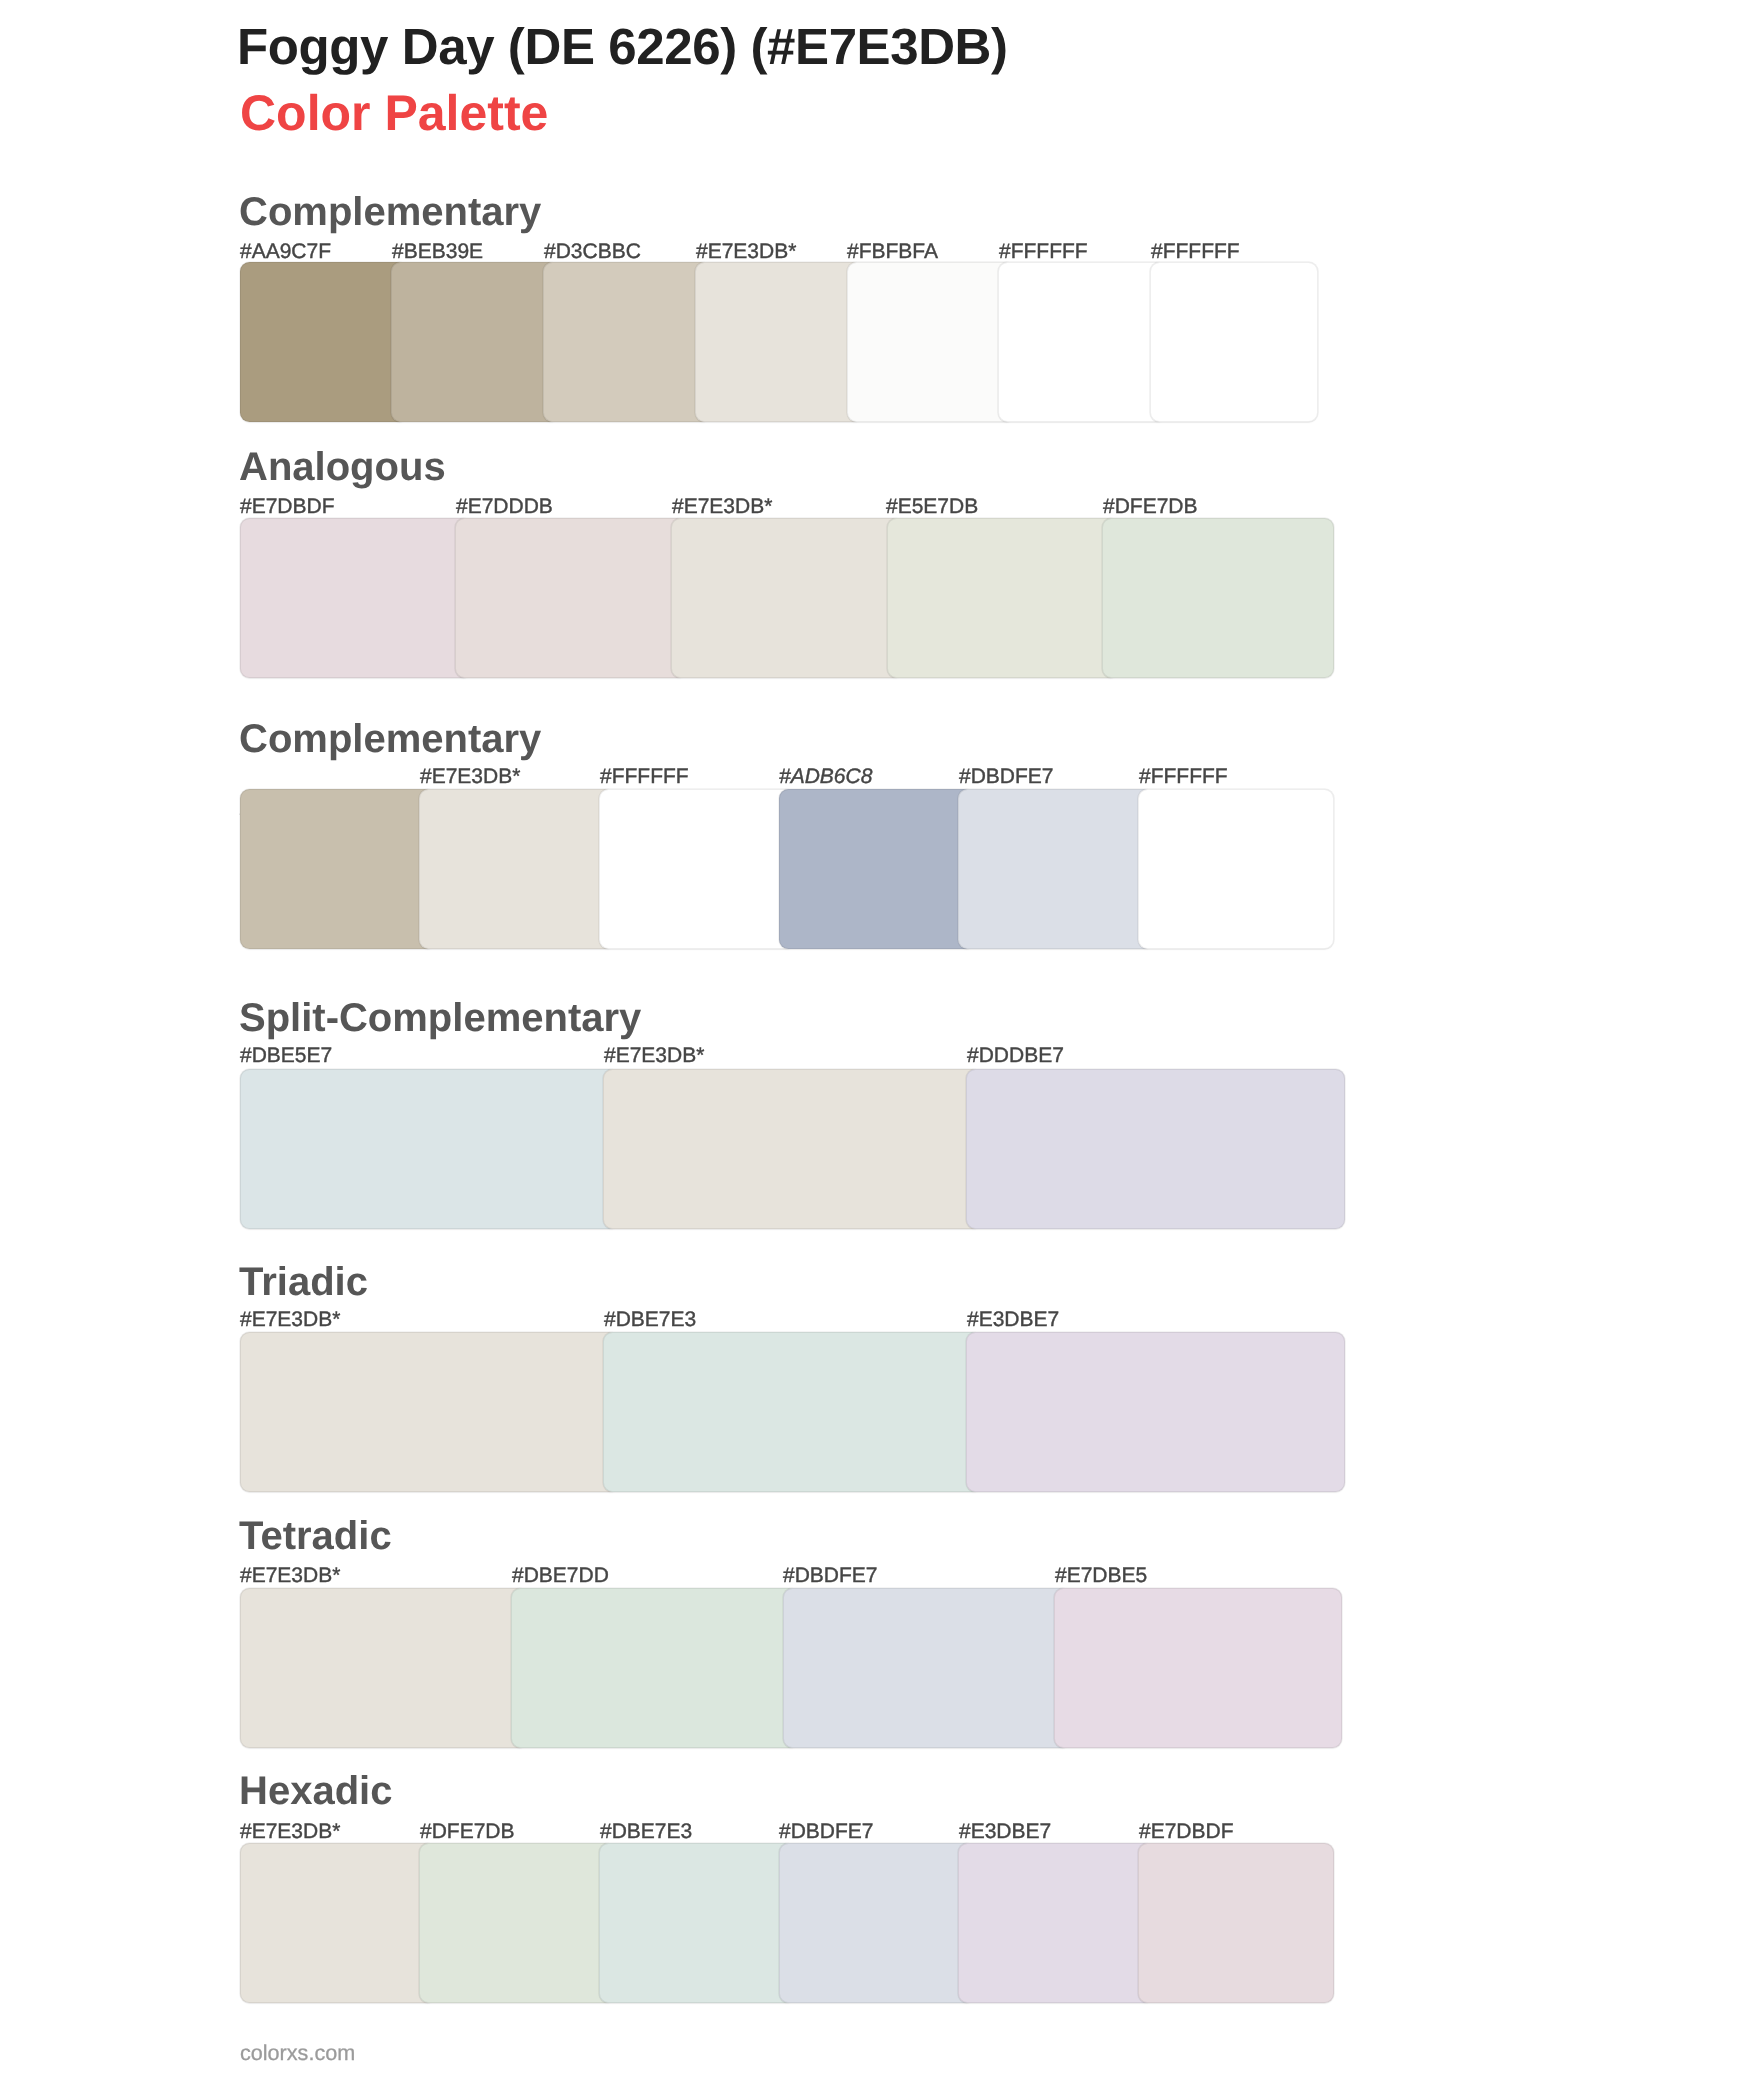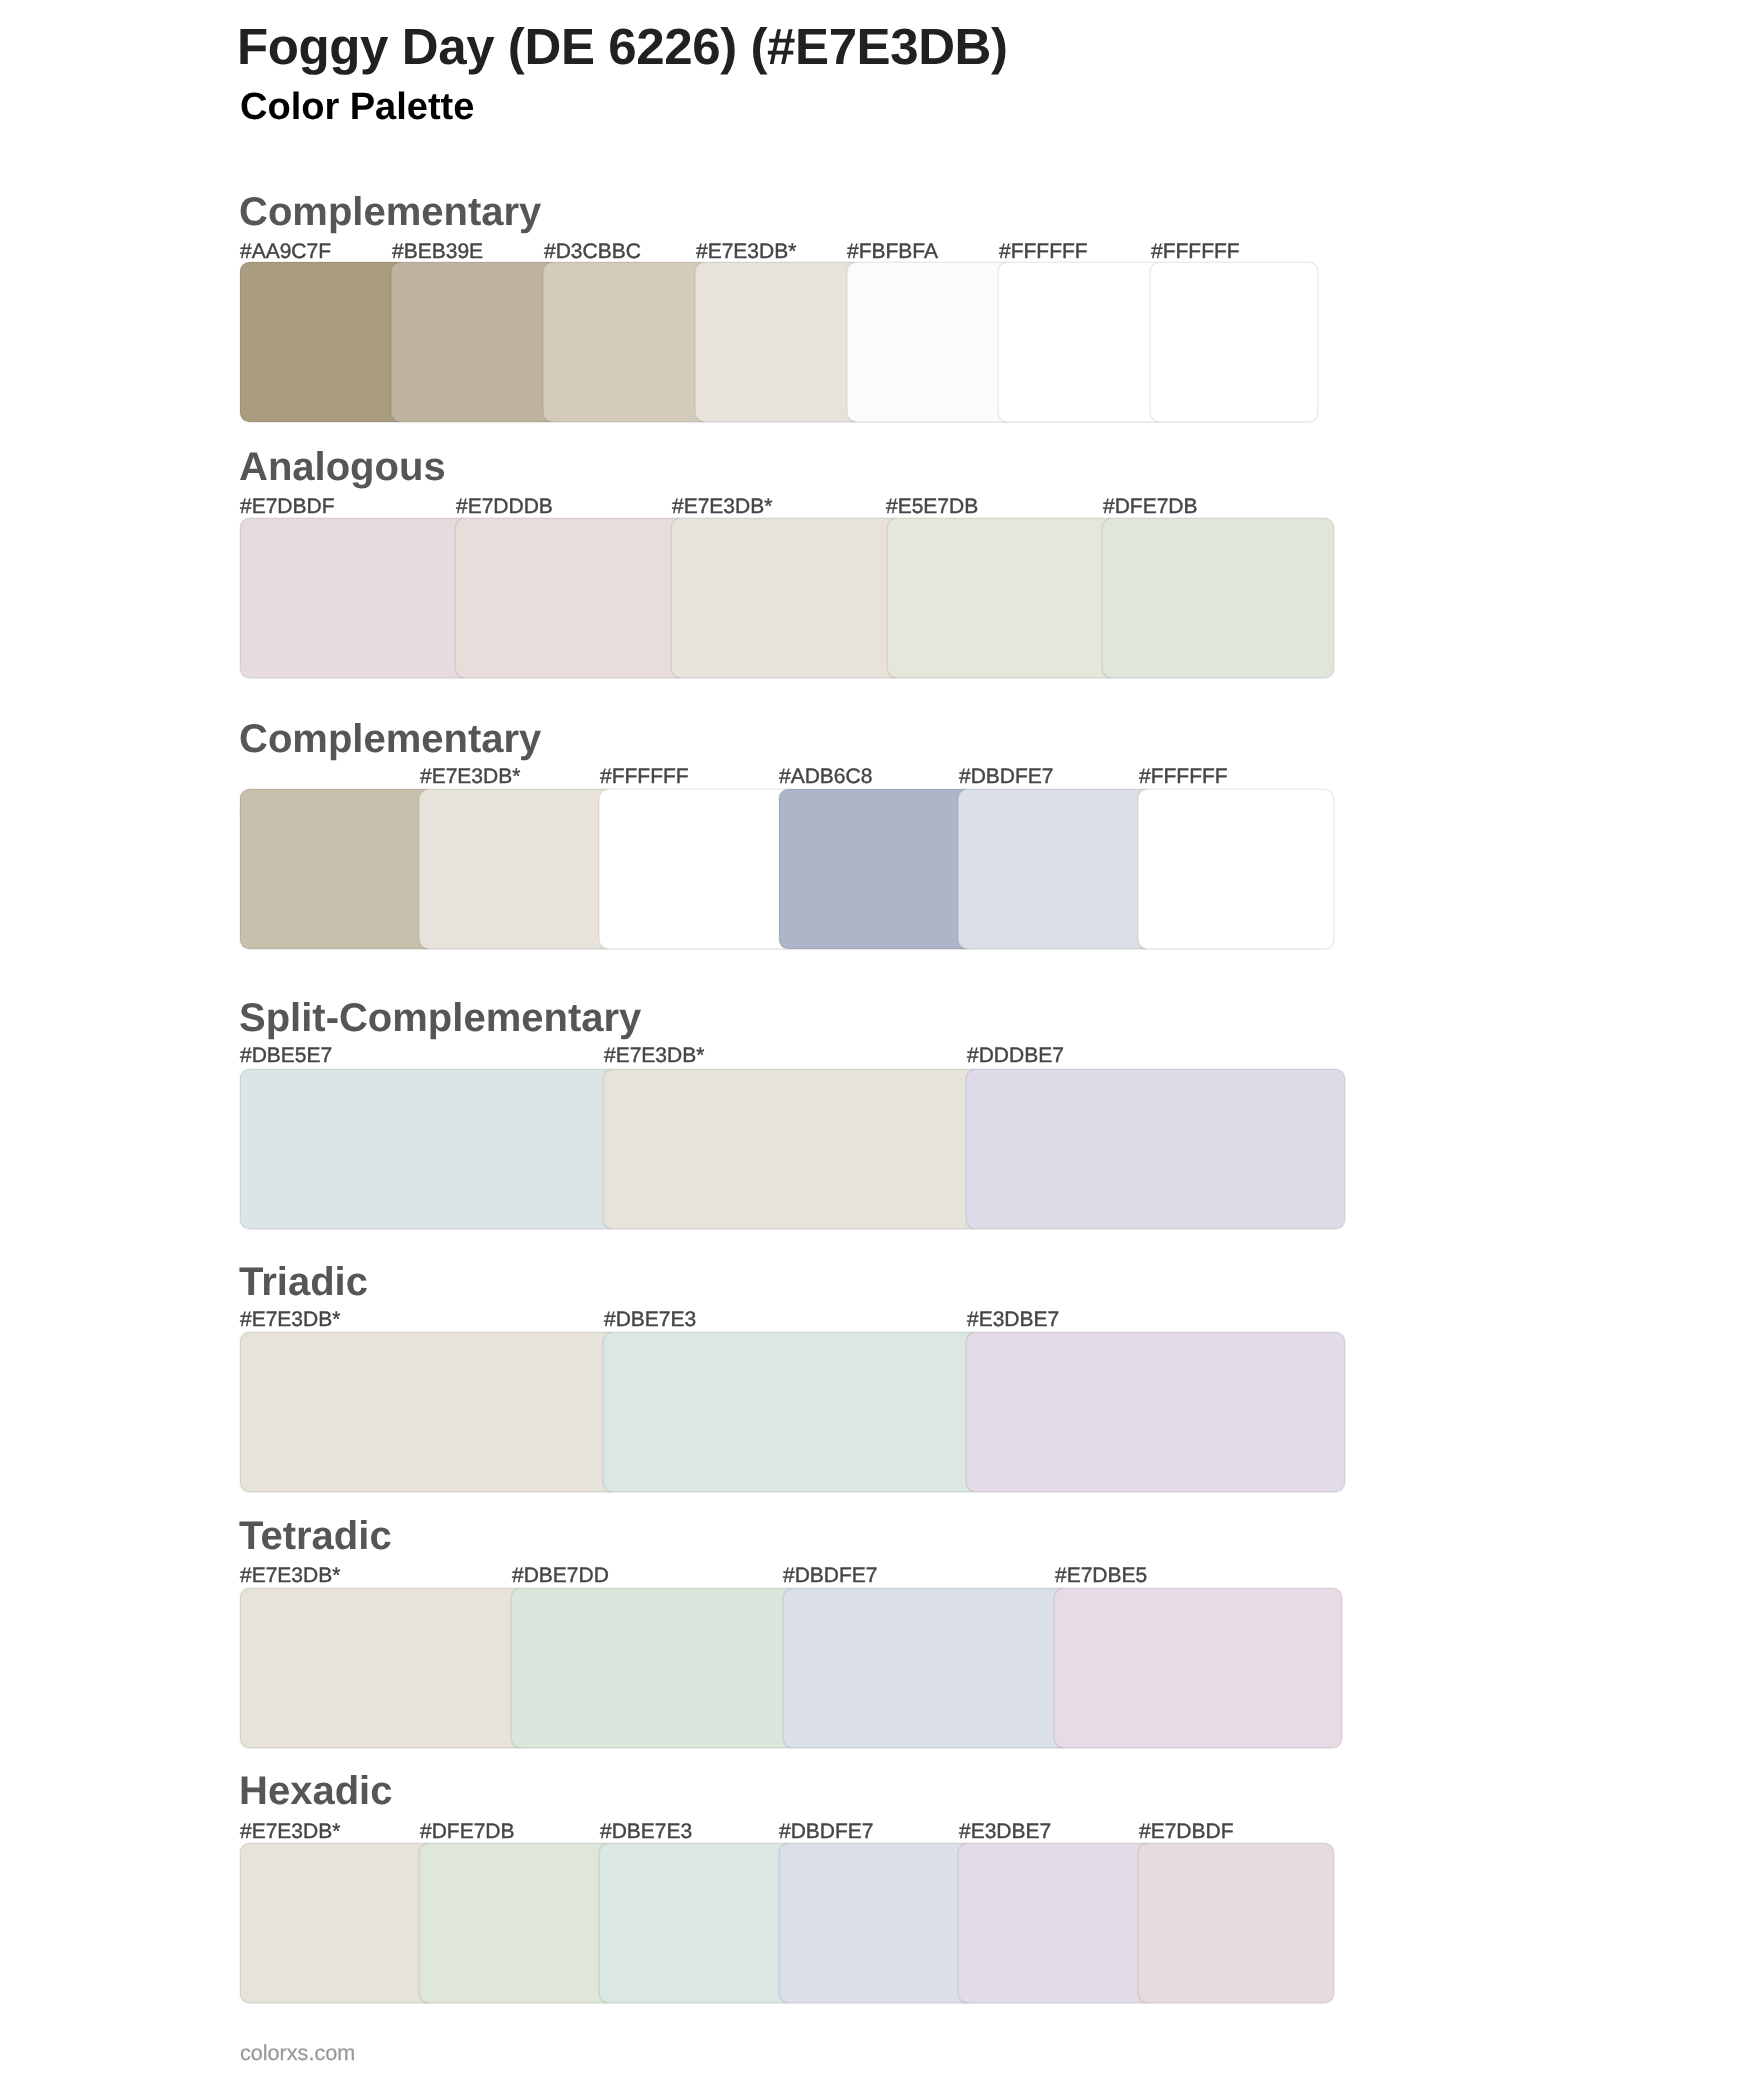--- a/index.html
+++ b/index.html
@@ -14,21 +14,21 @@
   }
   .page { position: relative; width: 1757px; height: 2077px; background:#fff; }
 
   .title {
     position: absolute; left: 237px; top: 0;
     font-size: 51px; font-weight: bold; color: #212121;
     line-height: 1; white-space: nowrap; letter-spacing: -0.4px;
   }
   .subtitle {
     position: absolute; left: 240px; top: 0;
-    font-size: 38px; font-weight: bold; color: #000000;
+    font-size: 50px; font-weight: bold; color: #ef4444;
     line-height: 1; white-space: nowrap;
   }
   .section-title {
     position: absolute; left: 239px; margin: 0;
     font-size: 40px; font-weight: bold; color: #565656;
     line-height: 1; white-space: nowrap;
   }
   .label {
     position: absolute;
     font-size: 21px; font-weight: normal; color: #454545;
@@ -96,21 +96,21 @@
           <div class="swatch" title="#E5E7DB" style="left: 887px; top: 518px; width: 232px; height: 160px; z-index: 13; background-color: rgb(229, 231, 219);"></div>
           <div class="swatch" title="#DFE7DB" style="left: 1102px; top: 518px; width: 232px; height: 160px; z-index: 14; background-color: rgb(223, 231, 219);"></div>
         </div>
       </section>
       <section class="section">
         <h2 class="section-title" style="top: 719px;">Complementary</h2>
         <div class="label-row">
           <span class="label" style="left: 240px; top: 766px; margin-top: 36px;">#C8BFAD</span>
           <span class="label" style="left: 420px; top: 766px;">#E7E3DB*</span>
           <span class="label" style="left: 600px; top: 766px;">#FFFFFF</span>
-          <span class="label" style="left: 779px; top: 766px;">#ADB6C8</span>
+          <span class="label" style="left: 779px; top: 766px; font-style: italic;">#ADB6C8</span>
           <span class="label" style="left: 959px; top: 766px;">#DBDFE7</span>
           <span class="label" style="left: 1139px; top: 766px;">#FFFFFF</span>
         </div>
         <div class="swatch-row">
           <div class="swatch" title="#C8BFAD" style="left: 240px; top: 789px; width: 196px; height: 160px; z-index: 10; background-color: rgb(200, 191, 173);"></div>
           <div class="swatch" title="#E7E3DB*" style="left: 419px; top: 789px; width: 196px; height: 160px; z-index: 11; background-color: rgb(231, 227, 219);"></div>
           <div class="swatch" title="#FFFFFF" style="left: 599px; top: 789px; width: 196px; height: 160px; z-index: 12; background-color: rgb(255, 255, 255);"></div>
           <div class="swatch" title="#ADB6C8" style="left: 779px; top: 789px; width: 196px; height: 160px; z-index: 13; background-color: rgb(173, 182, 200);"></div>
           <div class="swatch" title="#DBDFE7" style="left: 958px; top: 789px; width: 196px; height: 160px; z-index: 14; background-color: rgb(219, 223, 231);"></div>
           <div class="swatch" title="#FFFFFF" style="left: 1138px; top: 789px; width: 196px; height: 160px; z-index: 15; background-color: rgb(255, 255, 255);"></div>

